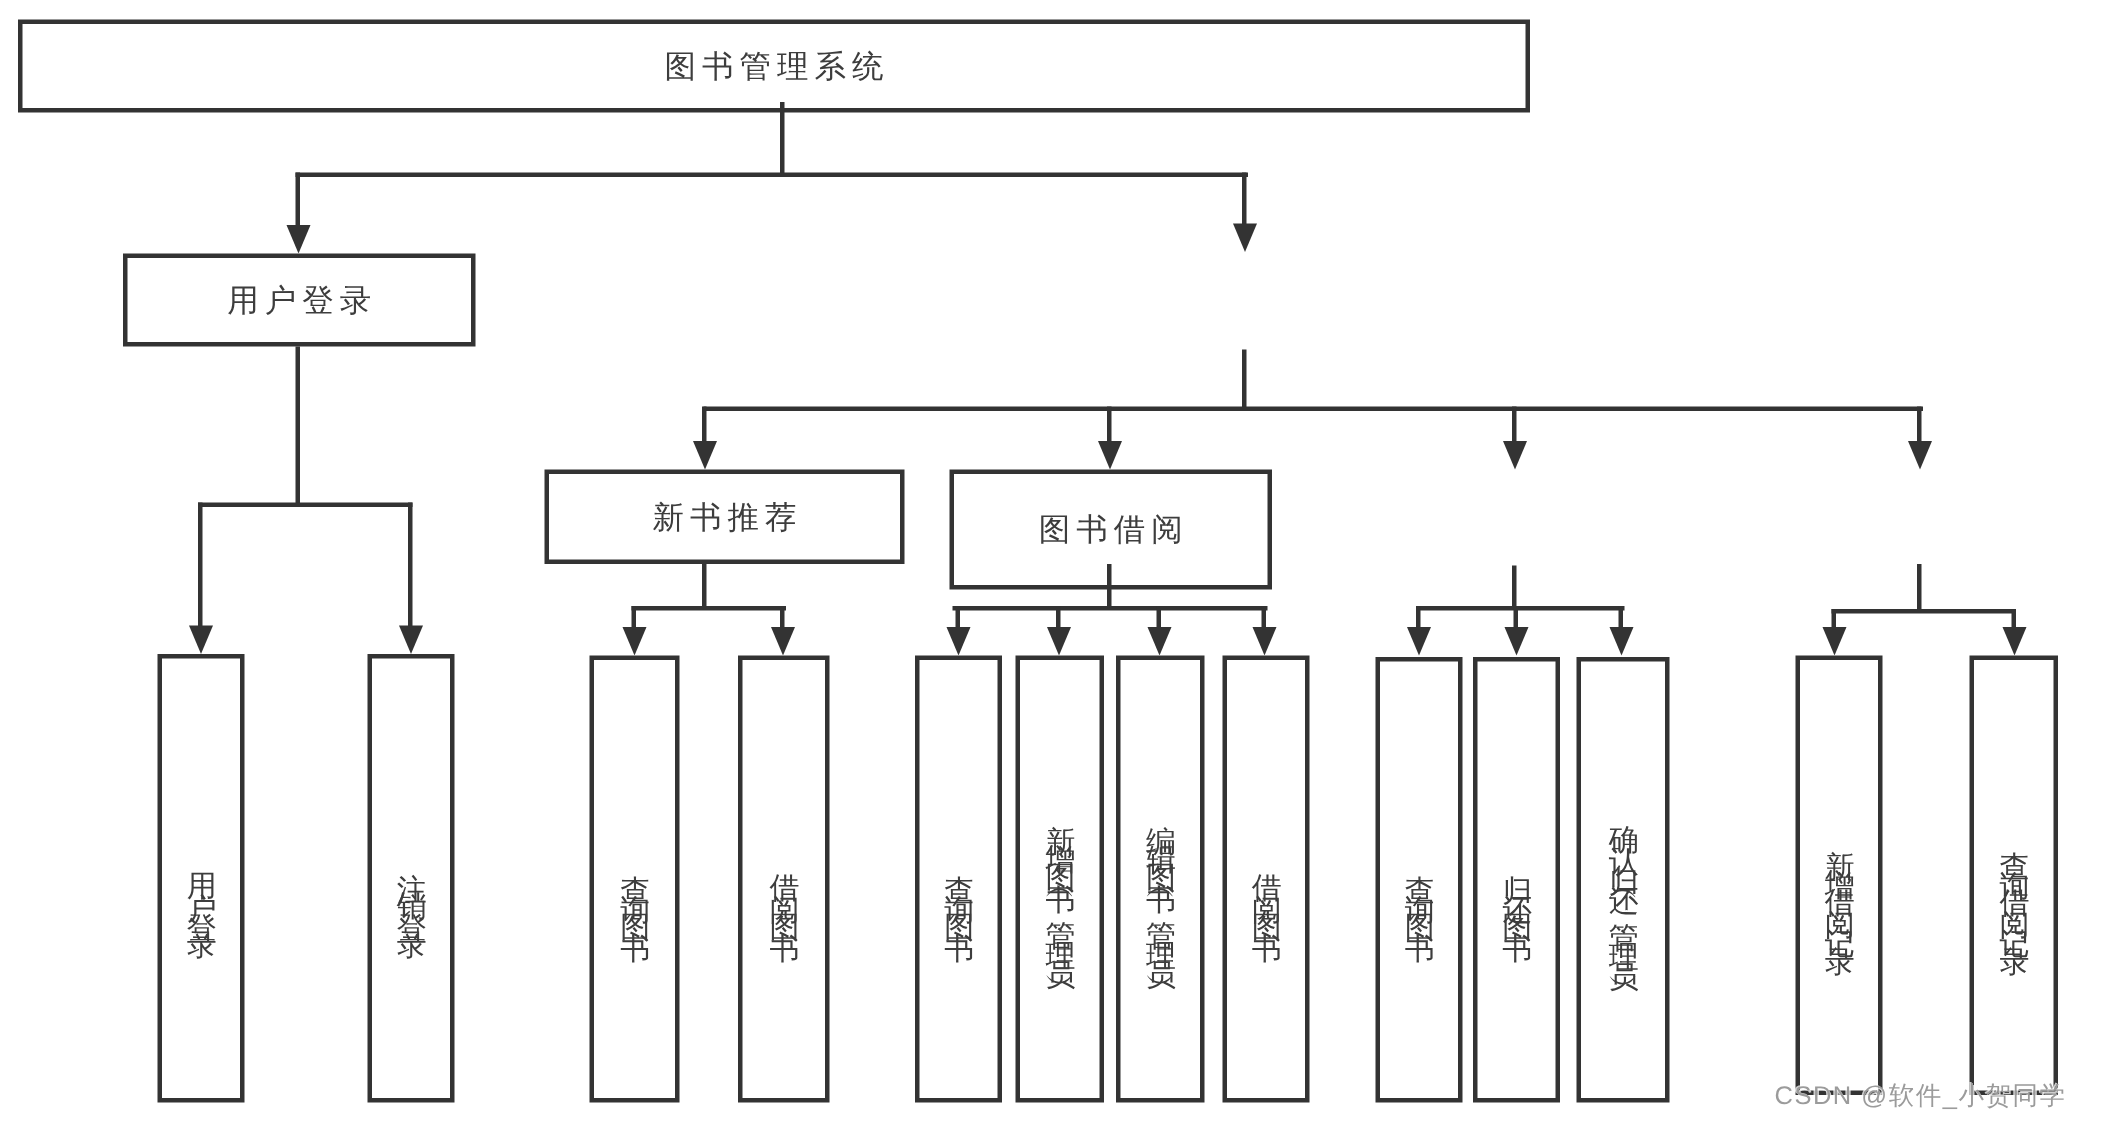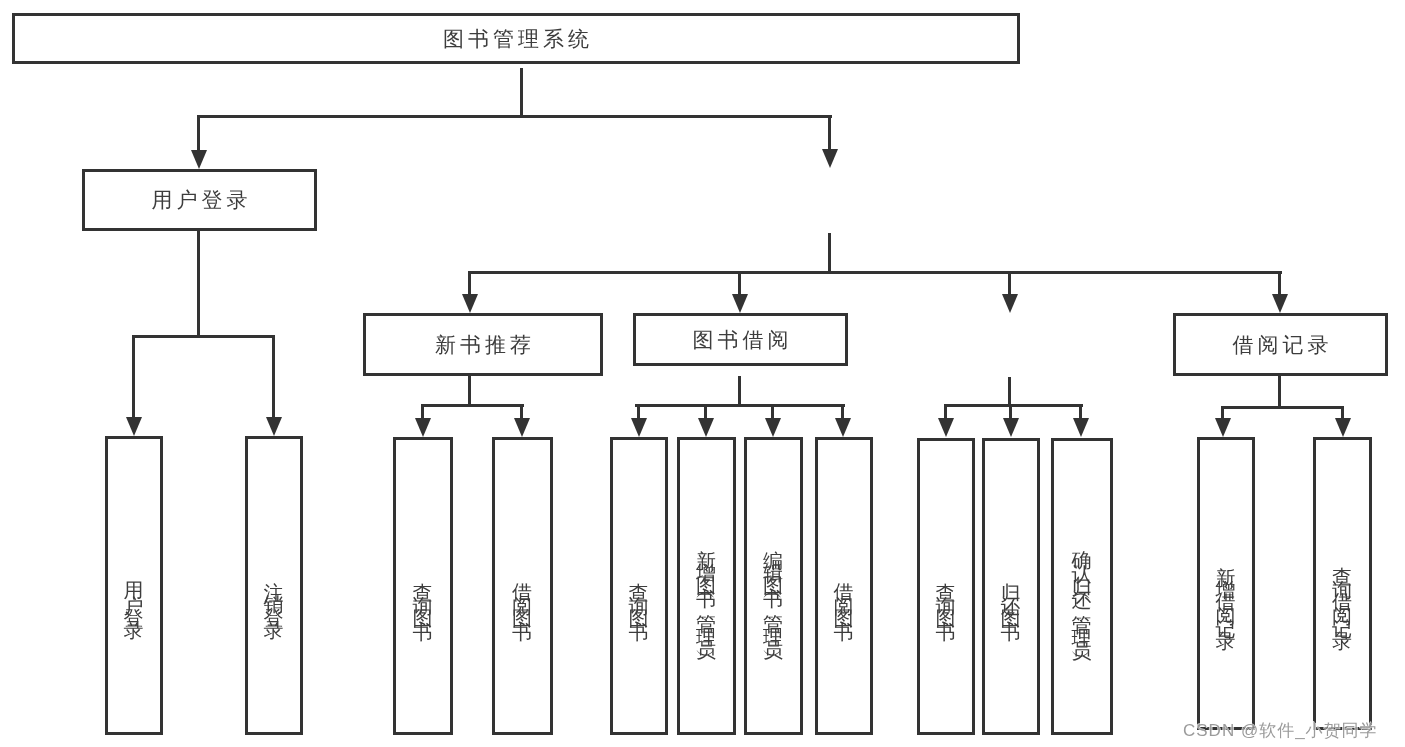--- a/index.html
+++ b/index.html
@@ -65,21 +65,21 @@
     white-space: nowrap;
     z-index: 9;
     text-shadow: 1px 1px 0 rgba(255,255,255,0.75), -1px -1px 0 rgba(255,255,255,0.75);
   }
 </style>
 </head>
 <body>
 
 <div class="stage">
 
-  <div class="box" style="left:12px; top:13px; width:1008px; height:51px;justify-content:center;">
+  <div class="box" style="left:12px; top:13px; width:1008px; height:62px;justify-content:center;">
     <span class="hlabel">图书管理系统</span>
   </div>
 
   <div class="line" style="left:520px; top:68px; width:3px; height:50px;"></div>
   <div class="line" style="left:197px; top:115px; width:635px; height:3px;"></div>
   <div class="line" style="left:197px; top:115px; width:3px; height:37px;"></div>
   <div class="arrow" style="left:191px; top:150px;"></div>
   <div class="line" style="left:828px; top:115px; width:3px; height:36px;"></div>
   <div class="arrow" style="left:822px; top:149px;"></div>
 
@@ -108,25 +108,22 @@
   <div class="line" style="left:738px; top:271px; width:3px; height:25px;"></div>
   <div class="arrow" style="left:732px; top:294px;"></div>
   <div class="line" style="left:1008px; top:271px; width:3px; height:25px;"></div>
   <div class="arrow" style="left:1002px; top:294px;"></div>
   <div class="line" style="left:1278px; top:271px; width:3px; height:25px;"></div>
   <div class="arrow" style="left:1272px; top:294px;"></div>
 
   <div class="box" style="left:363px; top:313px; width:240px; height:63px;">
     <span class="hlabel">新书推荐</span>
   </div>
-  <div class="box" style="left:633px; top:313px; width:215px; height:53px;">
+  <div class="box" style="left:633px; top:313px; width:215px; height:80px;">
     <span class="hlabel">图书借阅</span>
-  </div>
-  <div class="box" style="left:1173px; top:313px; width:215px; height:63px;">
-    <span class="hlabel">借阅记录</span>
   </div>
 
   <div class="line" style="left:468px; top:376px; width:3px; height:30px;"></div>
   <div class="line" style="left:421px; top:404px; width:103px; height:3px;"></div>
   <div class="line" style="left:421px; top:404px; width:3px; height:16px;"></div>
   <div class="arrow" style="left:415px; top:418px;"></div>
   <div class="line" style="left:520px; top:404px; width:3px; height:16px;"></div>
   <div class="arrow" style="left:514px; top:418px;"></div>
   <div class="box" style="left:393px; top:437px; width:60px; height:298px;">
     <span class="vlabel">查询图书</span>

